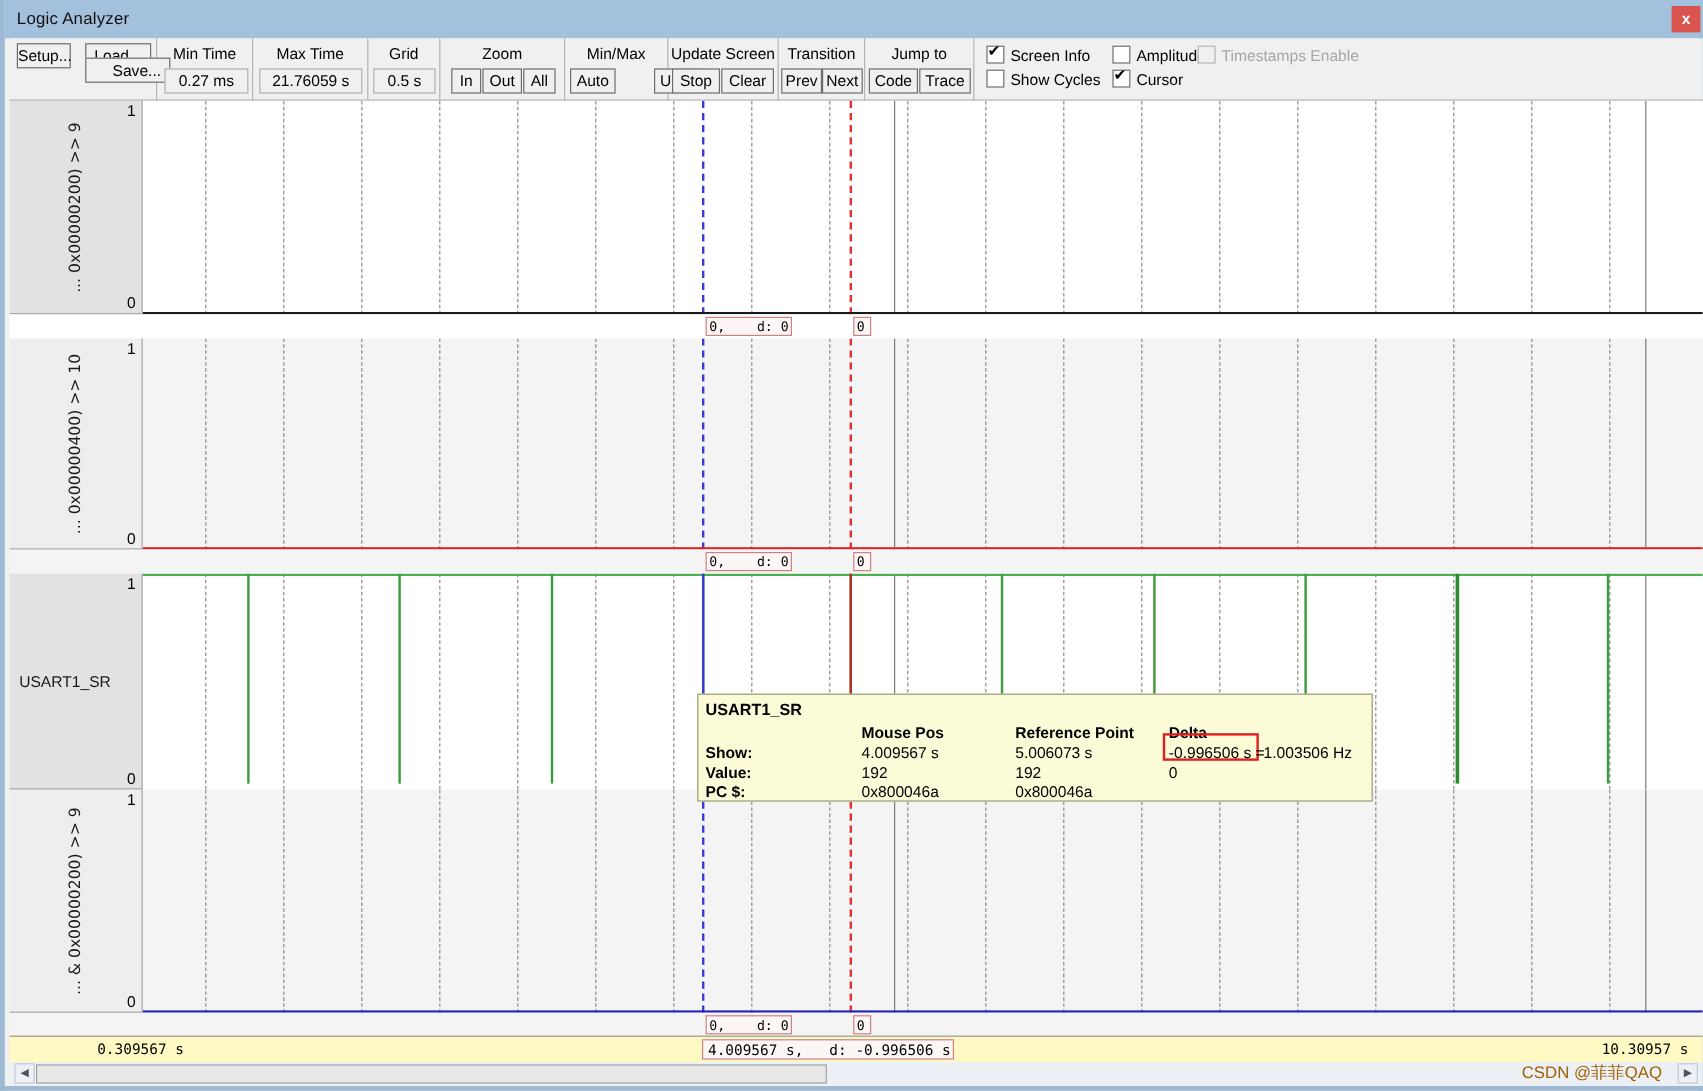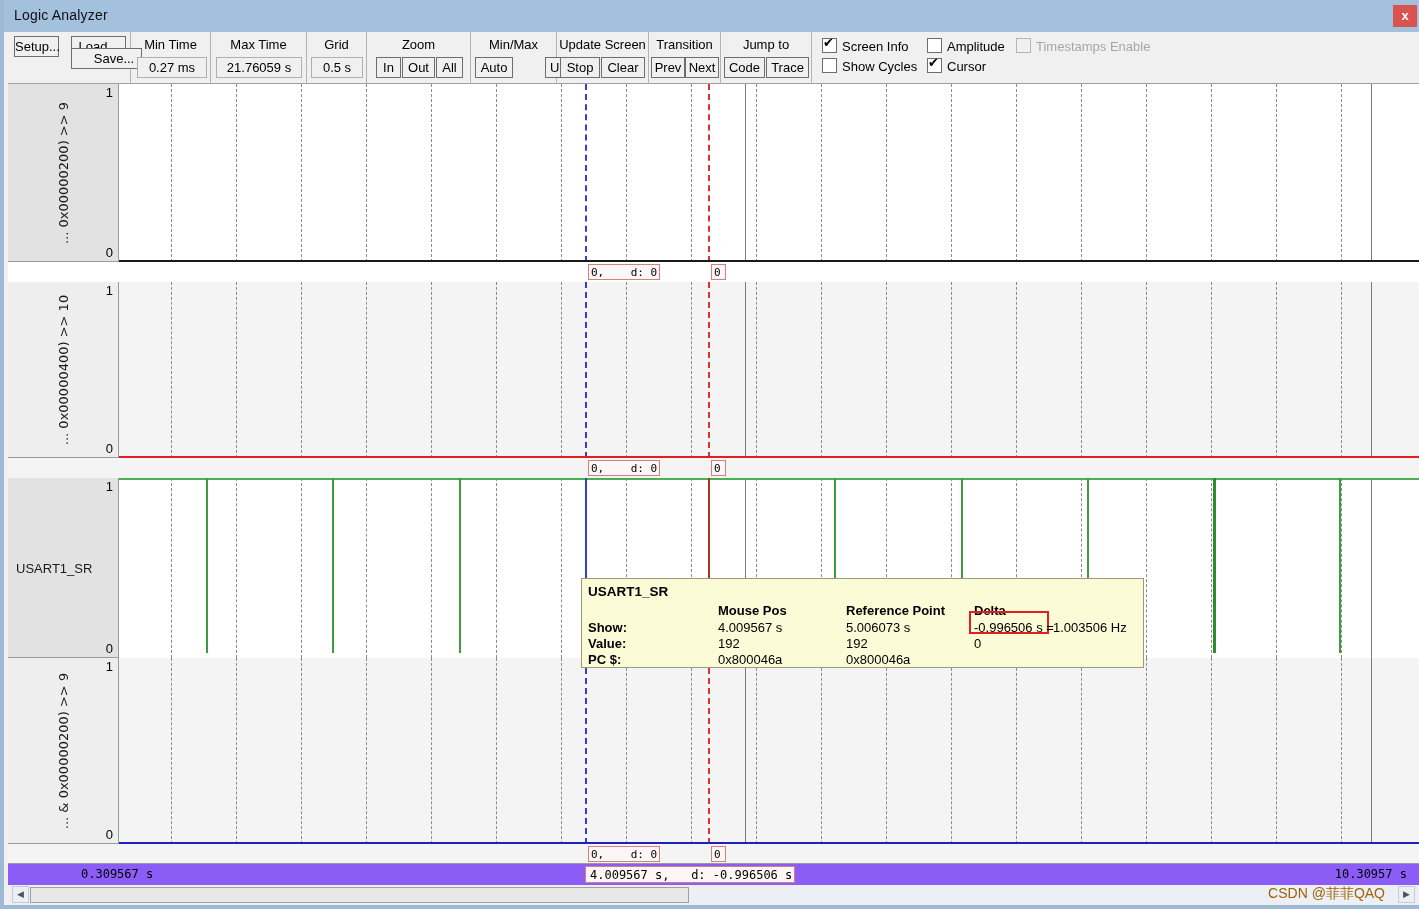--- a/index.html
+++ b/index.html
@@ -290,21 +290,21 @@
     border: 2px solid #e02020;
     box-sizing: border-box;
     z-index: 2;
   }
   
   .axisbar {
     position: absolute;
     left: 4px; top: 863px;
     width: 1411px;
     height: 22px;
-    background: #8b5cf6;
+    background: #fef9c3;
     border-top: 1px solid #9a9a9a;
     box-sizing: border-box;
   }
   .axis-time {
     position: absolute;
     top: 3px;
     font-family: "DejaVu Sans Mono", monospace;
     font-size: 12px;
     color: #000;
   }
@@ -424,21 +424,21 @@
       <div class="btn" style="left:45px;top:25px;width:43px;">Trace</div>
     </div>
 
     <div class="tb-group noborder" style="left:804px;width:400px;">
       <div class="cbrow" style="left:10px;top:6px;">
         <span class="cbox checked"></span><span class="cb-label">Screen Info</span>
       </div>
       <div class="cbrow" style="left:115px;top:6px;">
         <span class="cbox"></span><span class="cb-label">Amplitude</span>
       </div>
-      <div class="cbrow" style="left:204px;top:6px;">
+      <div class="cbrow" style="left:186px;top:6px;">
         <span class="cbox disabled"></span><span class="cb-label disabled">Timestamps Enable</span>
       </div>
       <div class="cbrow" style="left:10px;top:26px;">
         <span class="cbox"></span><span class="cb-label">Show Cycles</span>
       </div>
       <div class="cbrow" style="left:115px;top:26px;">
         <span class="cbox checked"></span><span class="cb-label">Cursor</span>
       </div>
     </div>
   </div>

